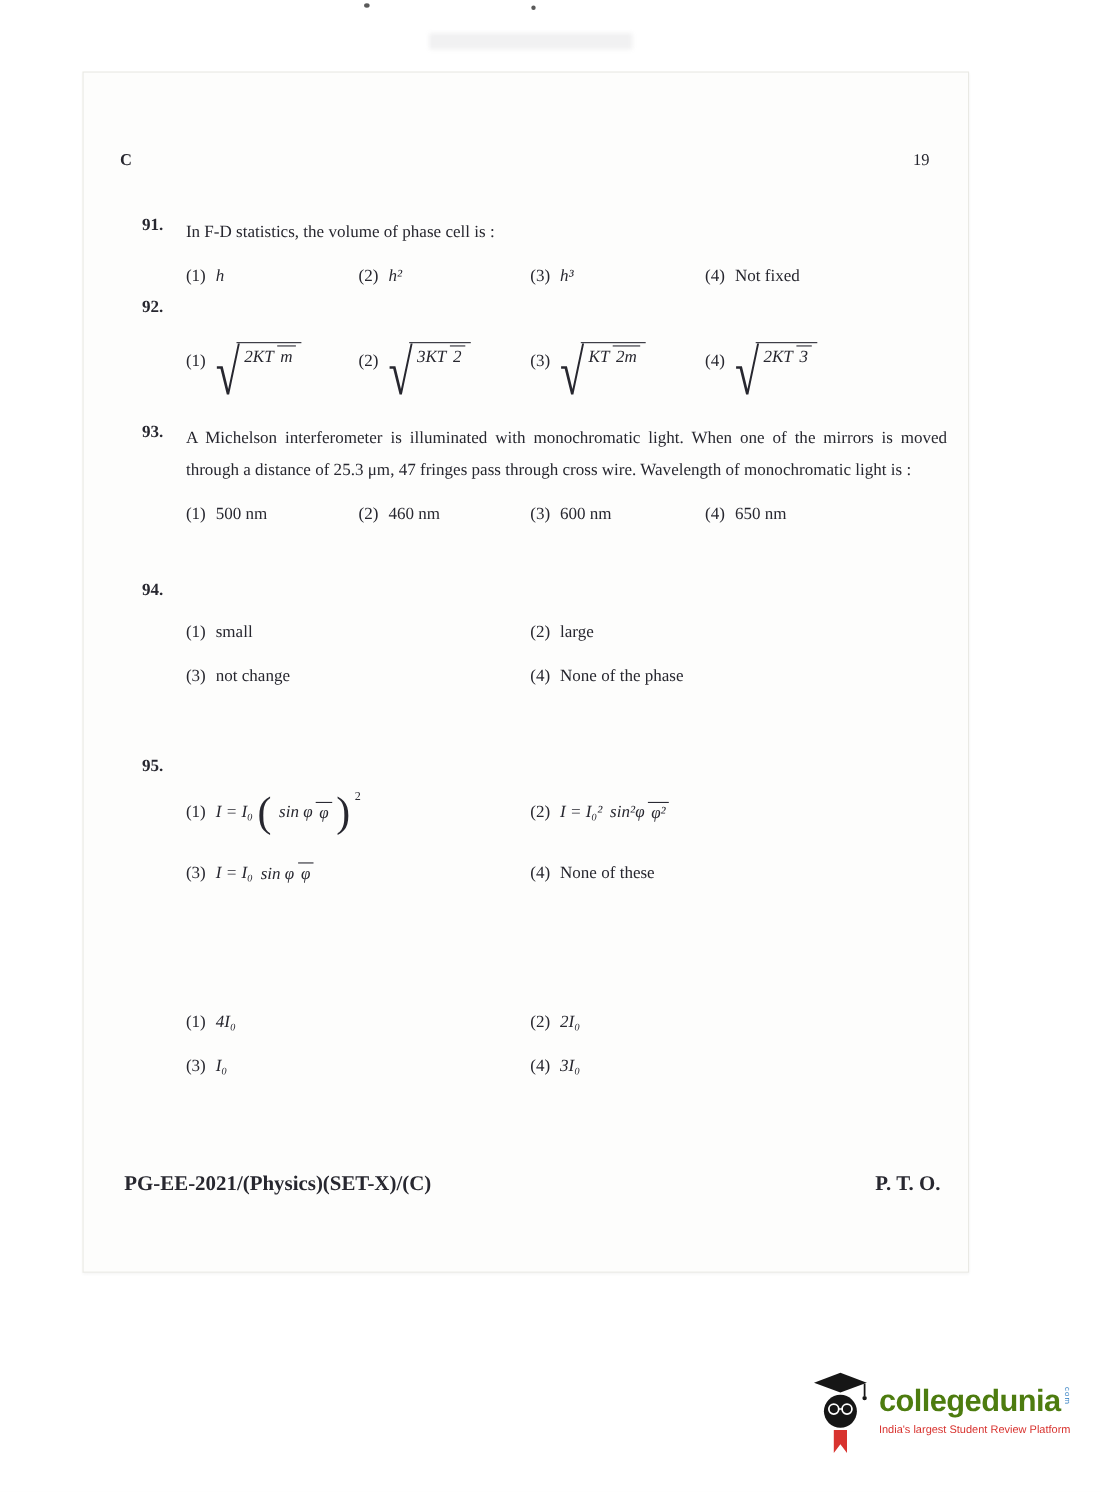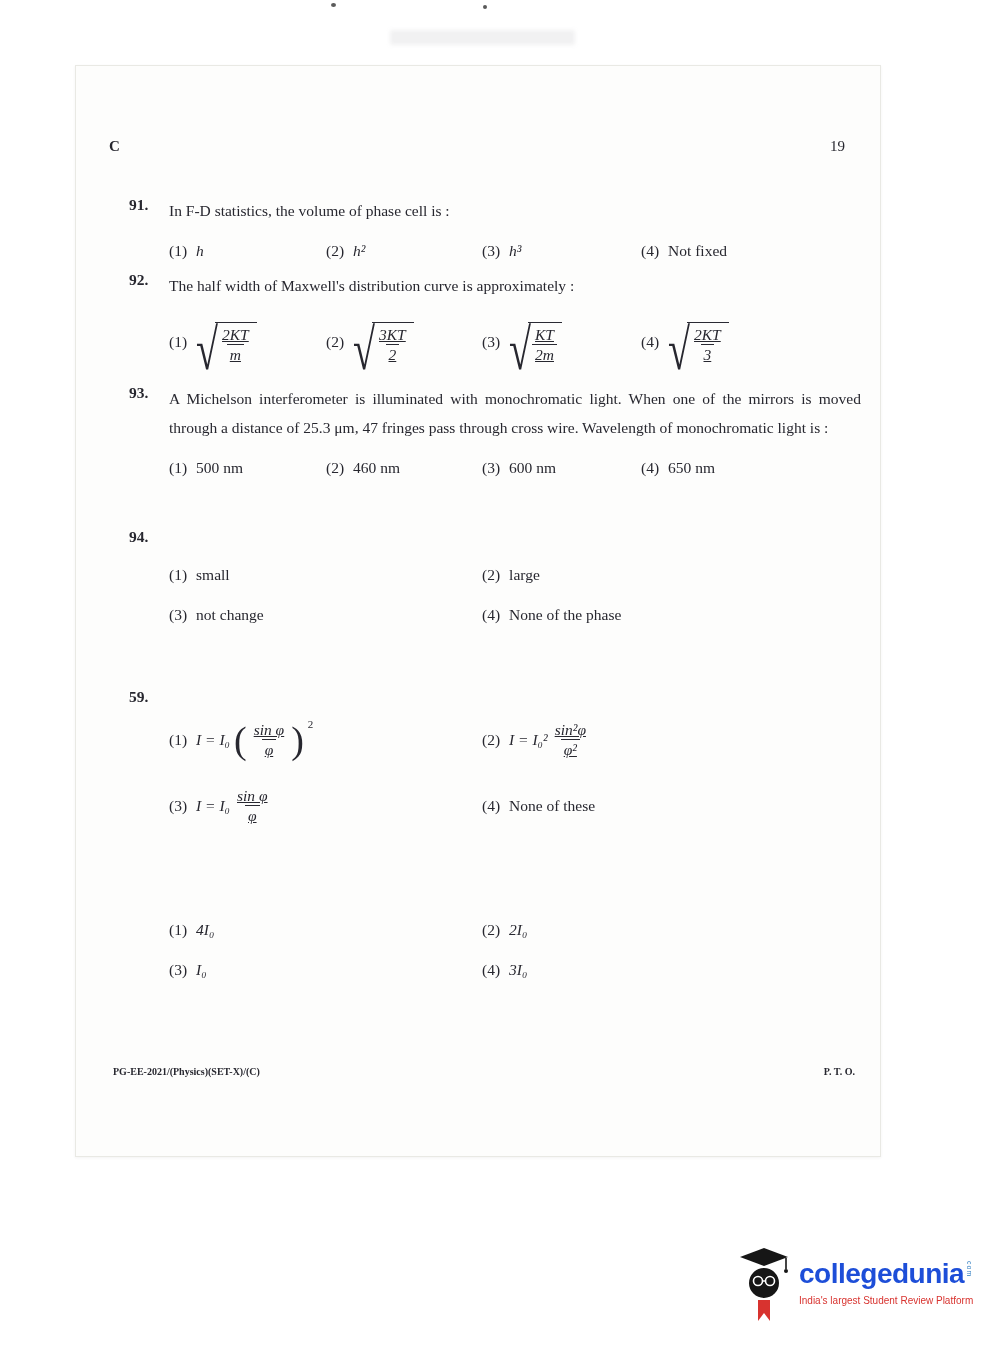--- a/index.html
+++ b/index.html
@@ -33,40 +33,40 @@
   .opts2 { display:grid; grid-template-columns:313px auto; padding-left:93px; margin-top:20px; }
   .opts2 + .opts2 { margin-top:22px; }
   .opt { display:inline-flex; align-items:center; gap:9px; white-space:nowrap; }
   .math-var { font-style:italic; }
 
   
   .sqrt { display:inline-flex; align-items:flex-start; }
   .radical { font-size:40px; line-height:1; font-weight:300; transform:scaleY(1.45); transform-origin:top;
              position:relative; top:1px; margin-right:-3px; font-style:normal; }
   .radicand { border-top:1.5px solid #2a2a33; margin-top:2px; padding:2px 5px 0 4px; display:inline-block; }
-  .frac { display:inline-flex; flex-direction:column; align-items:center; line-height:1.25; font-style:italic;text-decoration:underline; }
+  .frac { display:inline-flex; flex-direction:row; align-items:center; line-height:1.25; font-style:italic; }
   .frac .num { padding:0 3px; }
   .frac .den { border-top:1.1px solid #2a2a33; padding:0 3px; }
 
   
   .math { display:inline-flex; align-items:center; font-style:italic; gap:4px; }
   .bigparen { font-size:38px; font-weight:300; font-style:normal; line-height:1; transform:scaleY(1.02); }
   .paren-exp { font-size:11px; font-style:normal; align-self:flex-start; margin-top:-2px; }
   .formula-row { align-items:center; }
 
   .footer { position:absolute; top:1000px; left:0; right:0; display:flex; justify-content:space-between;
-            padding:0 25px 0 37px; font-weight:bold; font-size:10px; }
+            padding:0 25px 0 37px; font-weight:bold; font-size:19px; }
 
   
   .brand { position:absolute; left:738px; top:1246px; display:flex; align-items:flex-start; gap:7px; }
   .brand-icon svg { display:block; }
   .brand-text { display:flex; flex-direction:column; margin-top:14px; }
   .brand-name-row { display:flex; align-items:flex-start; }
   .brand-name { font-family:"Liberation Sans", sans-serif; font-weight:bold; font-size:28px;
-                color:#1d4ed8; letter-spacing:-0.5px; line-height:1; }
+                color:#4d7c0f; letter-spacing:-0.5px; line-height:1; }
   .brand-suffix { font-family:"Liberation Sans", sans-serif; font-size:7px; color:#2e7cc0;
                   margin-left:2px; margin-top:1px; writing-mode:vertical-rl; letter-spacing:1px; }
   .brand-tagline { font-family:"Liberation Sans", sans-serif; font-size:10px; color:#d8332f; margin-top:7px; }
 </style>
 </head>
 <body>
 
 <div class="canvas">
 
   <span class="speck s1"></span>
@@ -105,21 +105,20 @@
         <span class="opt">
           <span>(4)</span>
           <span>Not fixed</span>
         </span>
       </div>
     </div>
 
     <div class="q" style="top:205px;">
       <div class="q-row">
         <span class="q-num">92.</span>
-        <span class="q-text">The half width of Maxwell's distribution curve is approximately :</span>
       </div>
       <div class="opts4" style="margin-top:20px;">
         <span class="opt">
           <span>(1)</span>
           <span class="sqrt">
             <span class="radical">√</span>
             <span class="radicand"><span class="frac">
               <span class="num">2KT</span>
               <span class="den">m</span>
             </span></span>
@@ -204,21 +203,21 @@
         </span>
         <span class="opt">
           <span>(4)</span>
           <span>None of the phase</span>
         </span>
       </div>
     </div>
 
     <div class="q" style="top:622px;">
       <div class="q-row">
-        <span class="q-num">59.</span>
+        <span class="q-num">95.</span>
       </div>
       <div class="opts2 formula-row" style="margin-top:14px;">
         <span class="opt">
           <span>(1)</span>
           <span class="math">
             <span>I = I₀</span>
             <span class="bigparen">(</span>
             <span class="frac">
               <span class="num">sin φ</span>
               <span class="den">φ</span>

